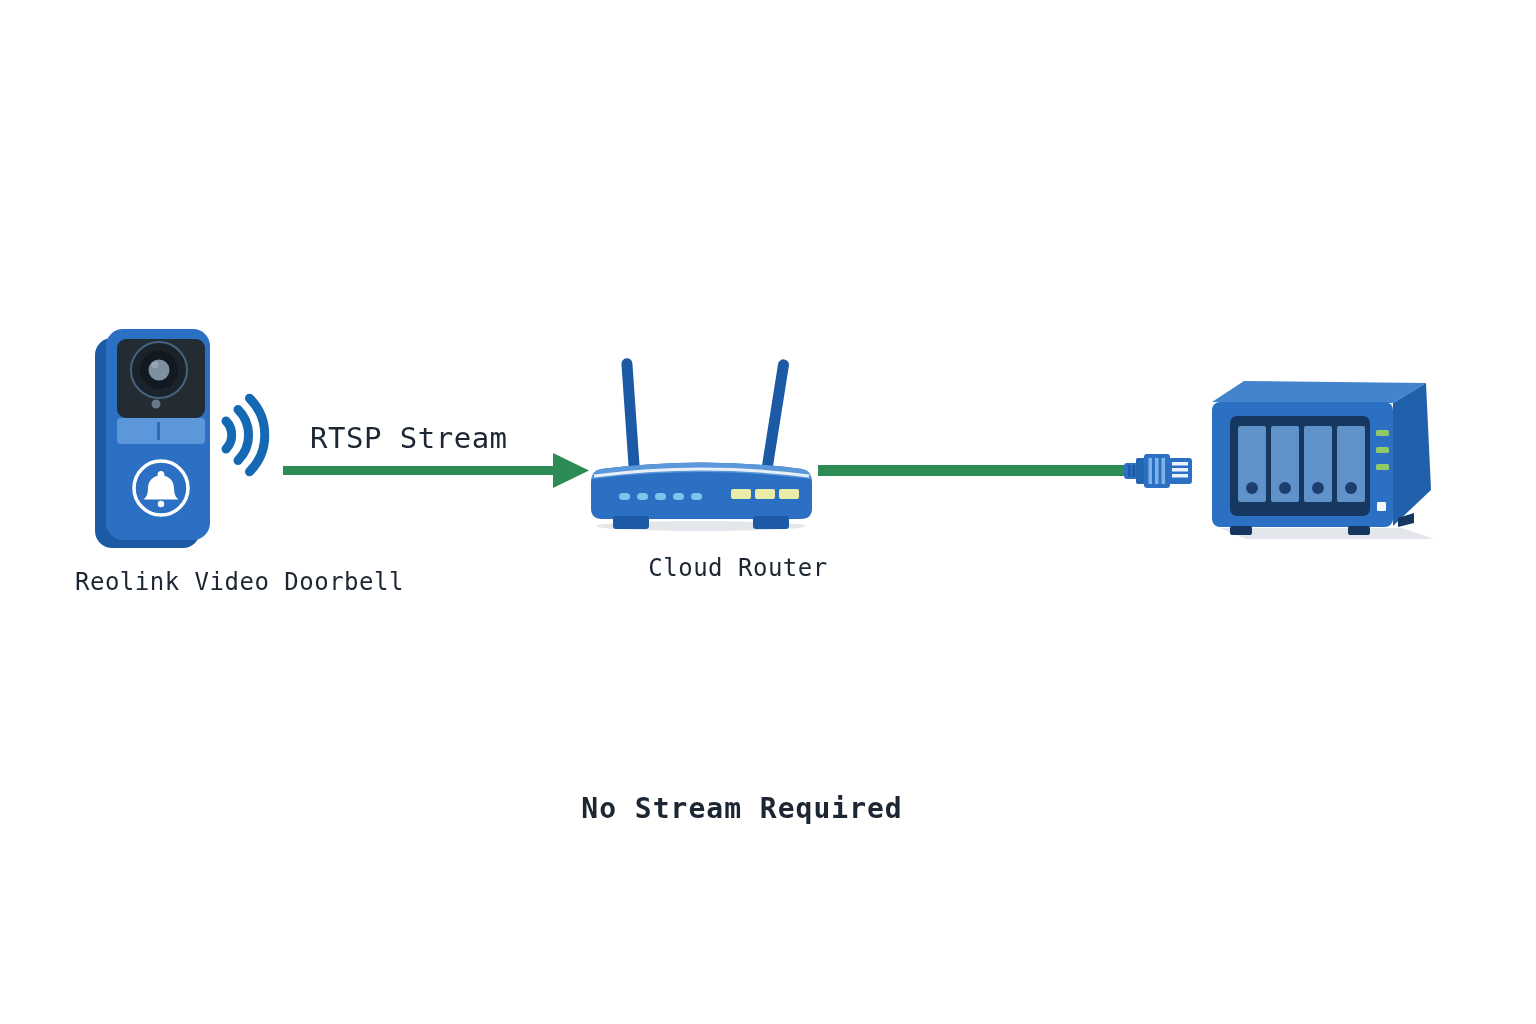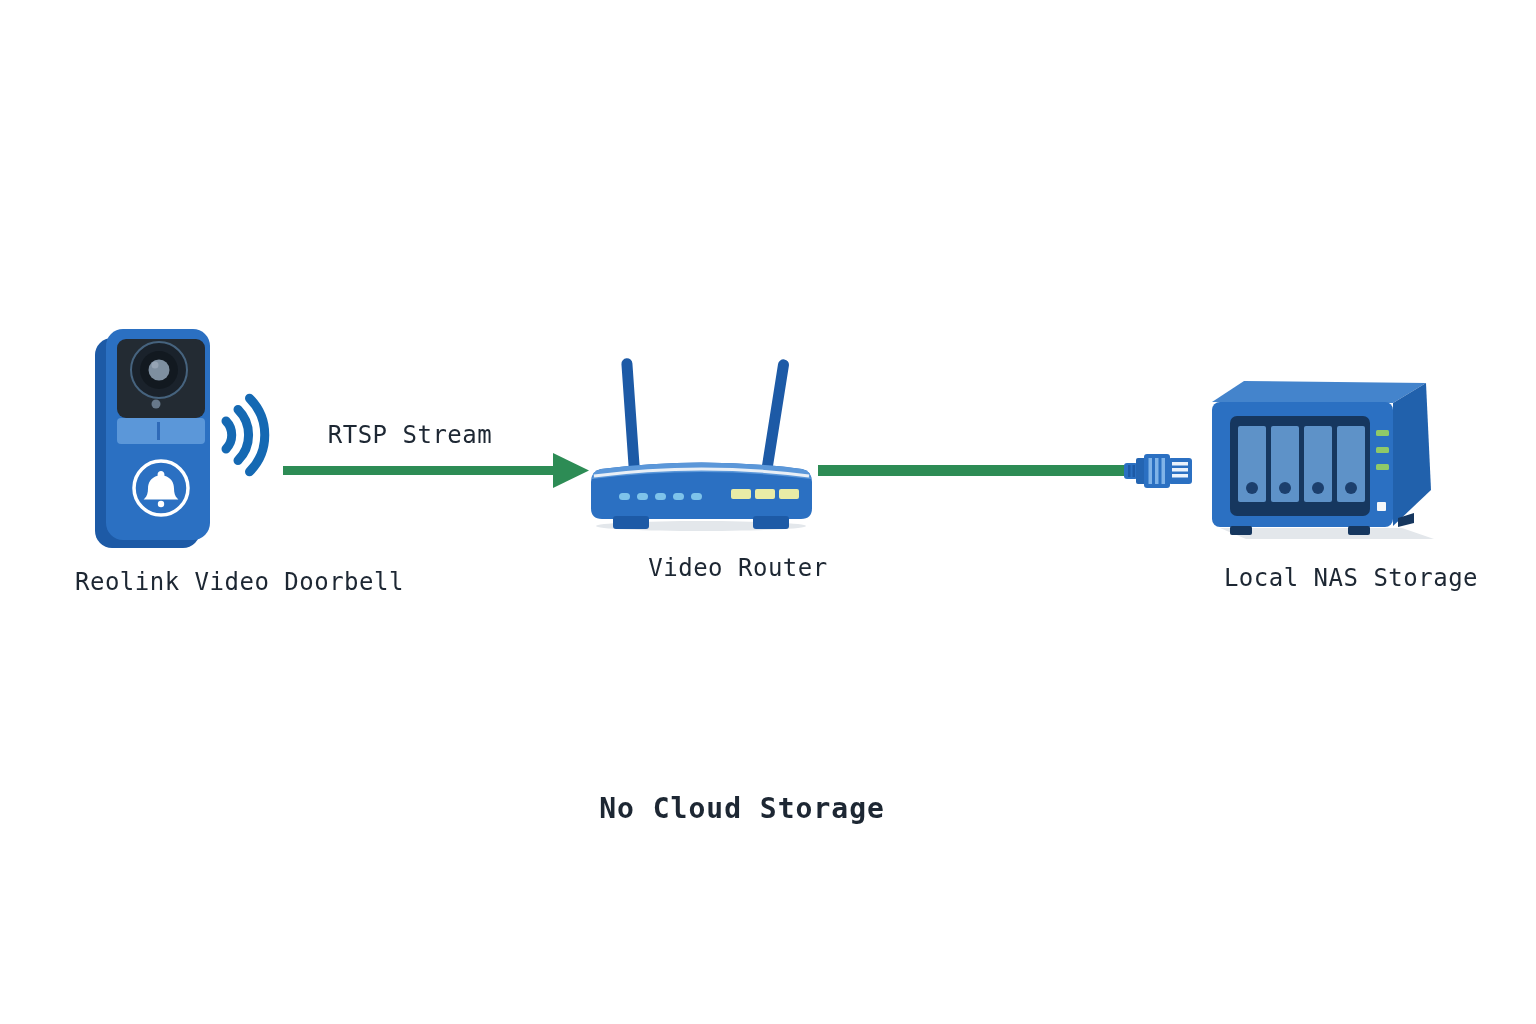--- a/index.html
+++ b/index.html
@@ -16,22 +16,22 @@
     position: absolute;
     text-align: center;
     font-size: 24px;
     color: var(--label-text, #1d2733);
     white-space: nowrap;
     letter-spacing: 0.5px;
     margin-left: 38px;
   }
   .edge-label {
     position: absolute;
-    text-align: center;
-    font-size: 24px;
+    text-align: left;
+    font-size: 29px;
     color: var(--label-text, #1d2733);
     white-space: nowrap;
     letter-spacing: 0.5px;
   }
   .caption {
     position: absolute;
     text-align: center;
     font-size: 28px;
     font-weight: bold;
     color: var(--label-text, #1d2733);
@@ -117,21 +117,21 @@
     <rect x="106" y="141" width="11" height="7" rx="3.5" fill="#7ec3ea"></rect>
 
     <rect x="146" y="137" width="20" height="10" rx="2" class="f-port"></rect>
     <rect x="170" y="137" width="20" height="10" rx="2" class="f-port"></rect>
     <rect x="194" y="137" width="20" height="10" rx="2" class="f-port"></rect>
 
     <rect x="28" y="164" width="36" height="13" rx="3" class="f-blue-dk"></rect>
     <rect x="168" y="164" width="36" height="13" rx="3" class="f-blue-dk"></rect>
   </svg>
 
-  <div class="node-label" style="left:590px; top:554px; width:220px;">Video Router</div>
+  <div class="node-label" style="left:590px; top:554px; width:220px;">Cloud Router</div>
 
 
   <div class="cable" style="left:818px; top:465px; width:314px; height:11px;"></div>
 
   <svg class="abs" style="left:1124px; top:449px;" width="70" height="44" viewBox="0 0 70 44">
     <rect x="0" y="14" width="14" height="16" rx="3" class="f-blue"></rect>
     <rect x="4" y="16" width="2.5" height="12" class="f-blue-dk"></rect>
     <rect x="8.5" y="16" width="2.5" height="12" class="f-blue-dk"></rect>
     <rect x="12" y="9" width="10" height="26" rx="2" fill="#2465b2"></rect>
     <rect x="20" y="5" width="26" height="34" rx="3" class="f-blue"></rect>
@@ -169,17 +169,16 @@
     <rect x="176" y="69" width="13" height="6" rx="1.5" class="f-led"></rect>
     <rect x="176" y="86" width="13" height="6" rx="1.5" class="f-led"></rect>
 
     <rect x="177" y="124" width="9" height="9" rx="1" fill="#f4f7fa"></rect>
 
     <rect x="30" y="148" width="22" height="9" rx="2" class="f-bezel"></rect>
     <rect x="148" y="148" width="22" height="9" rx="2" class="f-bezel"></rect>
     <polygon points="198,140 214,135 214,145 198,149" class="f-bezel"></polygon>
   </svg>
 
-  <div class="node-label" style="left:1163px; top:564px; width:300px;">Local NAS Storage</div>
 
-  <div class="caption" style="left:542px; top:792px; width:400px;">No Cloud Storage</div>
+  <div class="caption" style="left:542px; top:792px; width:400px;">No Stream Required</div>
 
 </div>
 
 </body></html>

